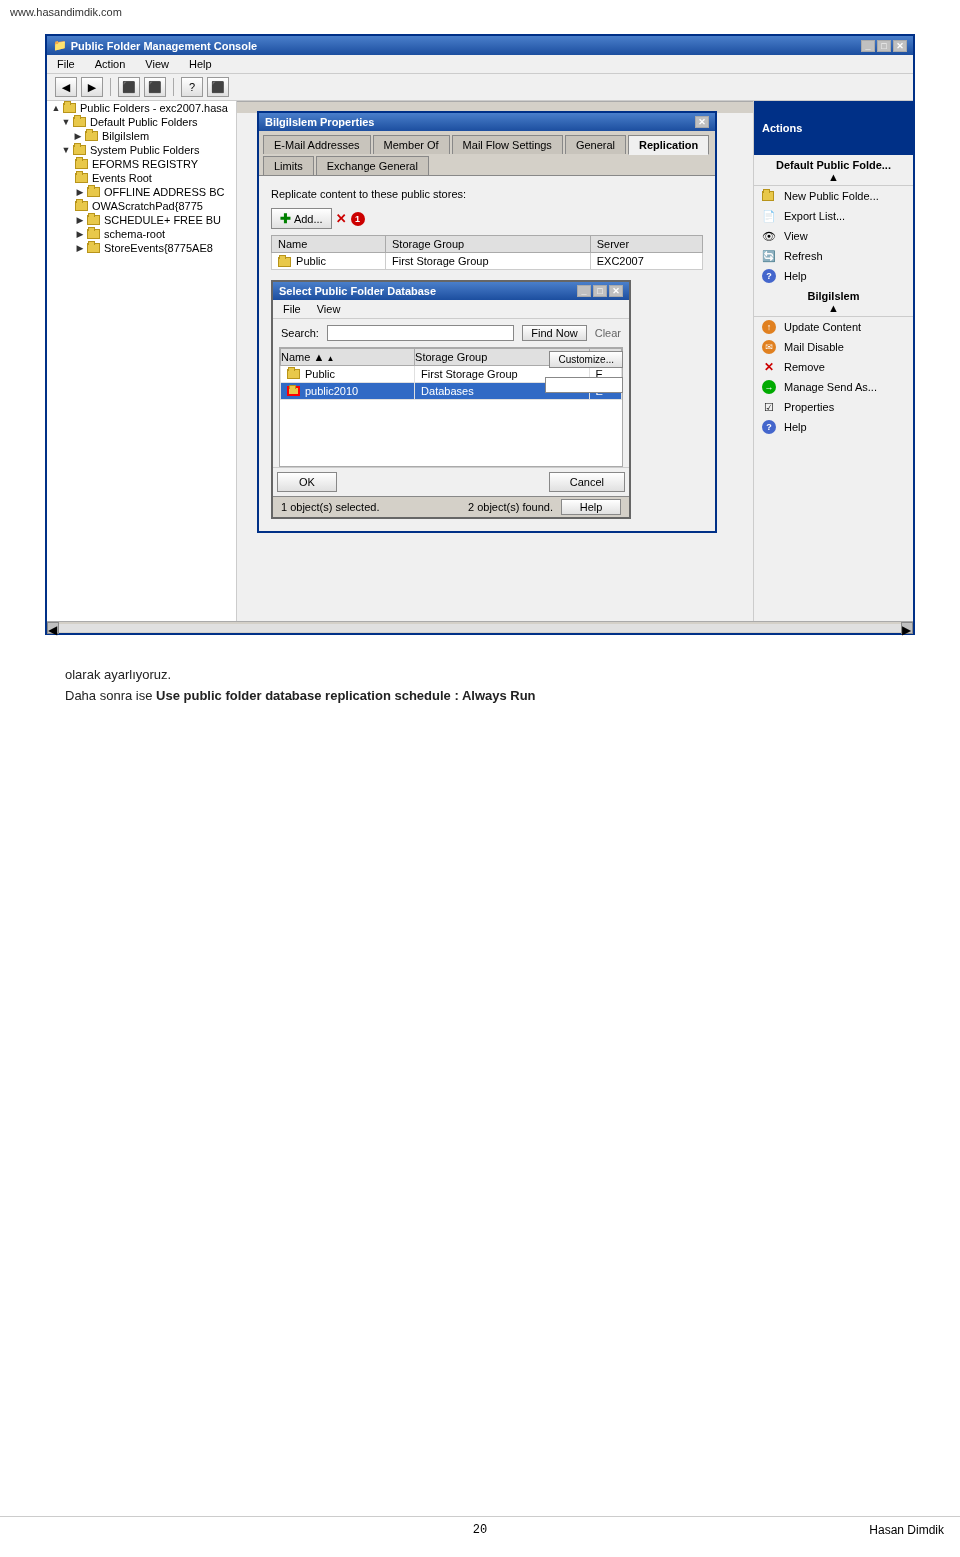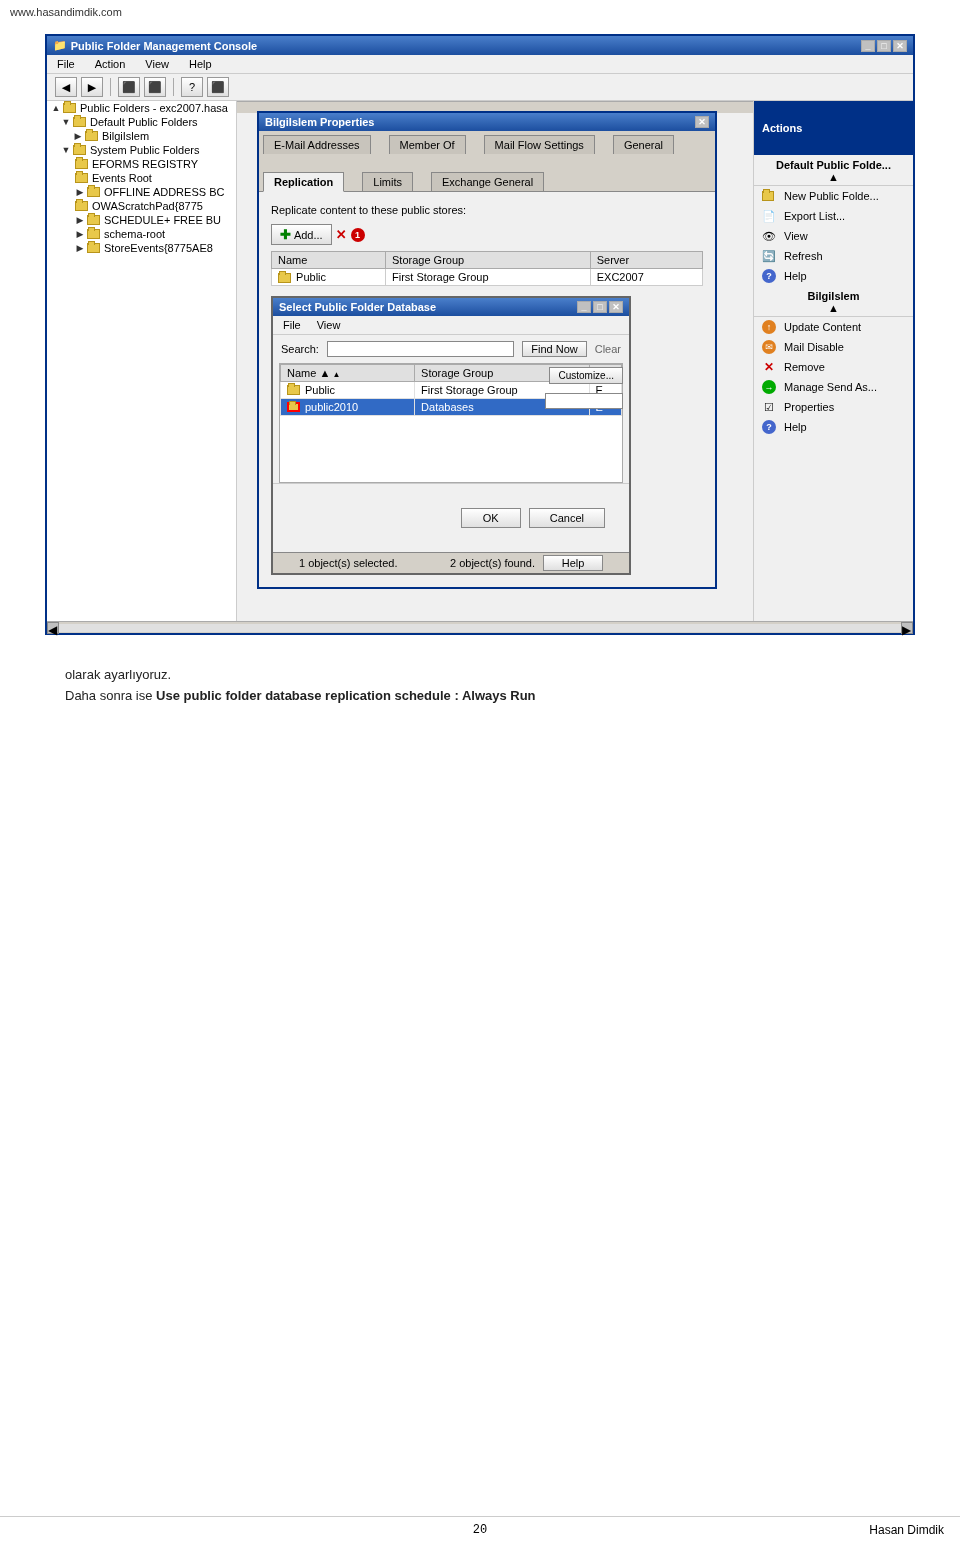--- a/index.html
+++ b/index.html
@@ -213,21 +213,21 @@
       align-items: center;
       justify-content: space-between;
     }
 
     .dialog-tabs {
       display: flex;
       flex-wrap: wrap;
       background: #d4d0c8;
       border-bottom: 1px solid #888;
       padding: 4px 4px 0 4px;
-      gap: 18px;
+      gap: 2px;
     }
 
     .dialog-tab {
       padding: 3px 10px;
       font-size: 11px;
       cursor: pointer;
       background: #c8c4bc;
       border: 1px solid #888;
       border-bottom: none;
     }
@@ -390,21 +390,21 @@
 
     .db-table {
       width: 100%;
       border-collapse: collapse;
       font-size: 11px;
     }
 
     .db-table th {
       background: #e0e0e0;
       border: 1px solid #aaa;
-      padding: 2px 6px;
+      padding: 2px 0;
       text-align: left;
       font-weight: normal;
       cursor: pointer;
     }
 
     .db-table th.sorted::after { content: ' ▲'; font-size: 8px; }
 
     .db-table td {
       border: 1px solid #e0e0e0;
       padding: 2px 6px;
@@ -437,39 +437,39 @@
       right: 8px;
       top: 248px;
       width: 80px;
       height: 18px;
       border: 1px solid #888;
       background: white;
     }
 
     .dialog-footer {
       display: flex;
-      justify-content: flex-end;
+      justify-content: space-between;
       gap: 8px;
-      padding: 24px;
+      padding: 4px;
       border-top: 1px solid #ccc;
     }
 
     .footer-btn {
       background: linear-gradient(to bottom, #fff, #e0e0e0);
       border: 1px solid #888;
       padding: 3px 20px;
       font-size: 11px;
       cursor: pointer;
       min-width: 60px;
     }
 
     .status-bar {
       background: #d4d0c8;
       border-top: 1px solid #888;
-      padding: 2px 26px;
+      padding: 2px 8px;
       font-size: 11px;
       display: flex;
       align-items: center;
       justify-content: space-between;
     }
 
     .status-left { flex: 1; }
 
     
     .main-scroll {

